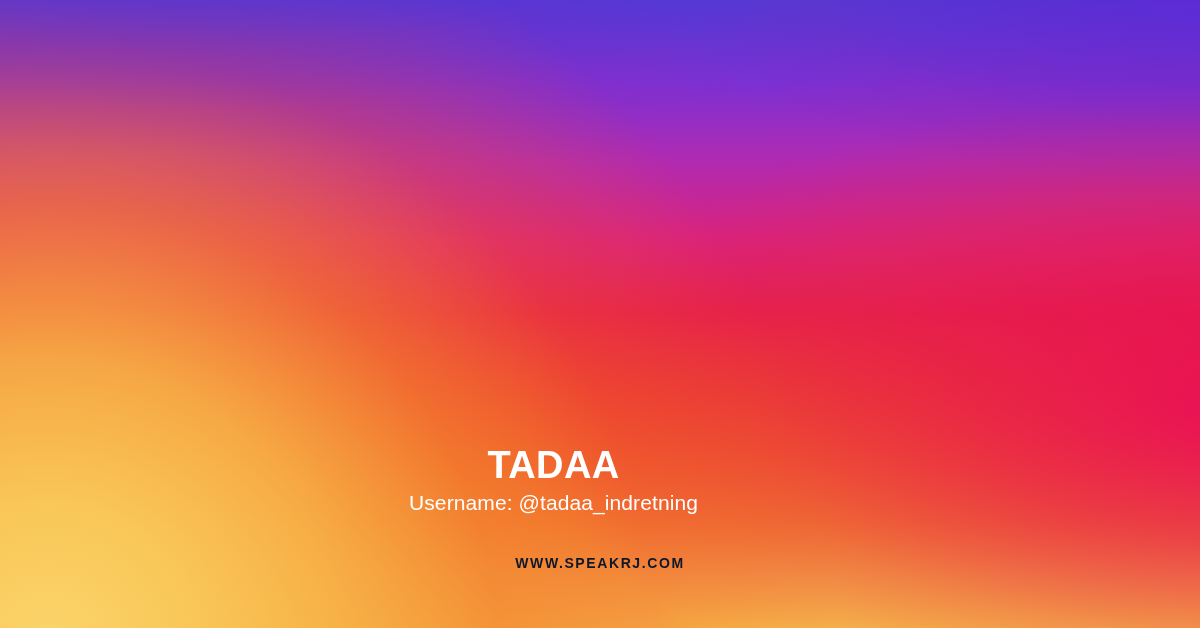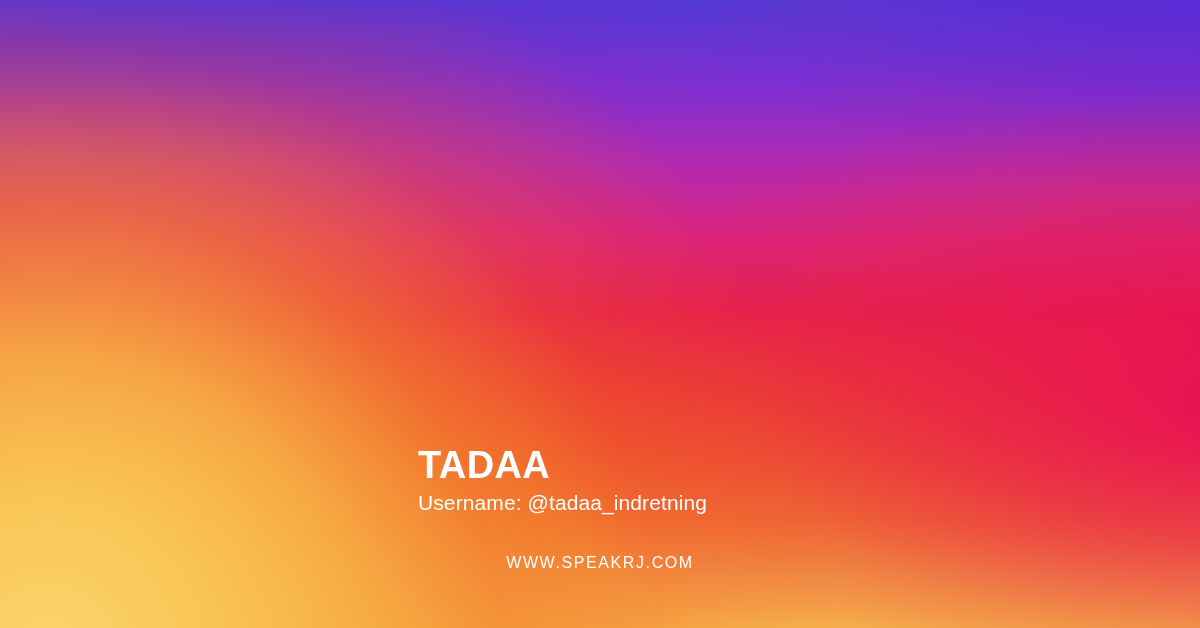--- a/index.html
+++ b/index.html
@@ -89,23 +89,24 @@
       rgba(96,40,214,0.90) 0%,
       rgba(110,38,200,0.54) 30%,
       rgba(140,36,176,0.20) 56%,
       rgba(140,36,176,0.00) 74%
     );
   }
 
   
   .text-block {
     position: absolute;
-    left: 418px;
+    left: 409px;
     top: 444px;
     z-index: 5;
+    text-align: center;
   }
 
   .profile-name {
     margin: 0;
     font-size: 38px;
     line-height: 42px;
     font-weight: bold;
     color: #ffffff;
     letter-spacing: 0.4px;
     white-space: nowrap;
@@ -127,24 +128,24 @@
     left: 0;
     right: 0;
     top: 551px;
     z-index: 5;
     text-align: center;
   }
 
   .site-url {
     margin: 0;
     display: inline-block;
-    font-size: 16px;
+    font-size: 14px;
     line-height: 24px;
-    font-weight: normal;
-    color: #ffffff;
+    font-weight: bold;
+    color: #0f172a;
     letter-spacing: 1.6px;
     white-space: nowrap;
   }
 </style>
 </head>
 <body>
 
 <div id="card">
 
   <div class="grad-layer grad-base"></div>

